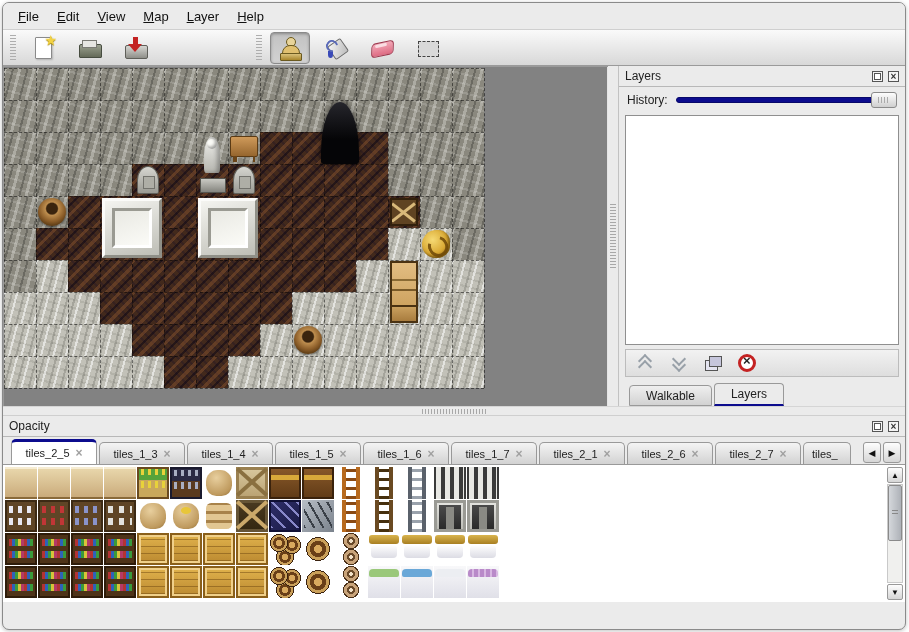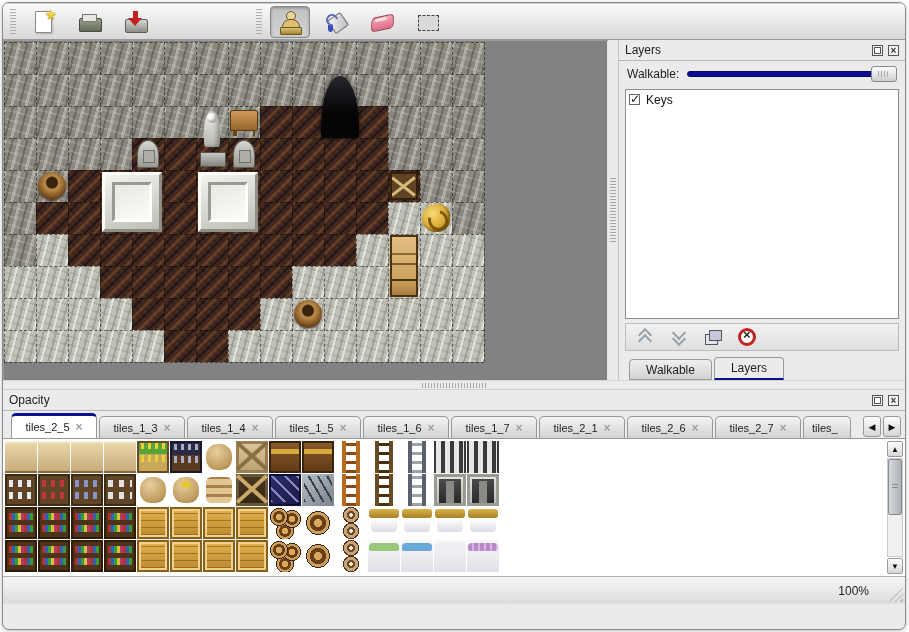--- a/index.html
+++ b/index.html
@@ -227,20 +227,28 @@
   .zoom{font-size:12px;color:#222;margin-right:36px;}
   .grip{position:absolute;right:2px;bottom:2px;width:15px;height:15px;
     background:repeating-linear-gradient(135deg,transparent 0 3px,#b4b4b4 3px 4px);
     clip-path:polygon(100% 0,100% 100%,0 100%);}
 </style>
 </head>
 <body>
 
 <div class="window">
 
+  <div class="menubar">
+      <div class="menu-item"><u>F</u>ile</div>
+      <div class="menu-item"><u>E</u>dit</div>
+      <div class="menu-item"><u>V</u>iew</div>
+      <div class="menu-item"><u>M</u>ap</div>
+      <div class="menu-item"><u>L</u>ayer</div>
+      <div class="menu-item"><u>H</u>elp</div>
+    </div>
 
   <div class="toolbar">
       <div class="tb-handle"></div>
       <div class="tb-btn">
         <span class="tb-ic ic-new-file">
           <i></i>
         </span>
       </div>
       <div class="tb-btn">
         <span class="tb-ic ic-open-file">
@@ -508,31 +516,27 @@
     </div>
     <div class="layers-dock">
       <div class="dock-title">
         <span>Layers</span>
         <span class="dock-btns">
           <span class="ic-float"></span>
           <span class="ic-closebox">×</span>
         </span>
       </div>
       <div class="opacity-row">
-        <span>Walkable:</span>
+        <span>History:</span>
         <div class="slider">
           <div class="slider-track"></div>
           <div class="slider-handle"></div>
         </div>
       </div>
       <div class="layers-list">
-          <div class="layer-row">
-            <span class="cb checked"></span>
-            <span class="layer-label">Keys</span>
-          </div>
         </div>
       <div class="layers-toolbar">
           <div class="lt-btn">
             <span class="ic2 ic2-raise-layer"></span>
           </div>
           <div class="lt-btn">
             <span class="ic2 ic2-lower-layer"></span>
           </div>
           <div class="lt-btn">
             <span class="ic2 ic2-duplicate-layer"></span>
@@ -797,18 +801,14 @@
       <div class="vscroll">
         <span class="vs-btn">▲</span>
         <span class="vs-track">
           <span class="vs-thumb"></span>
         </span>
         <span class="vs-btn">▼</span>
       </div>
     </div>
   </div>
 
-  <div class="statusbar">
-    <span class="zoom">100%</span>
-    <div class="grip"></div>
-  </div>
 
 </div>
 
 </body></html>

